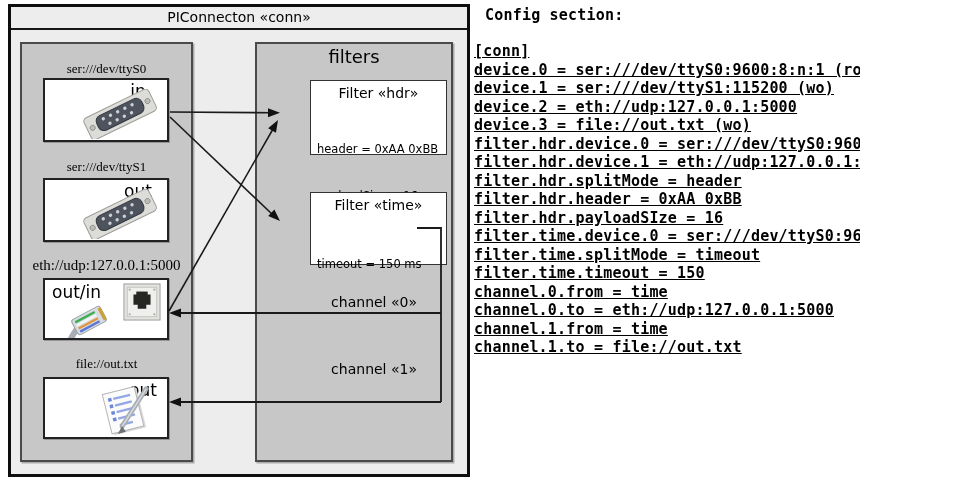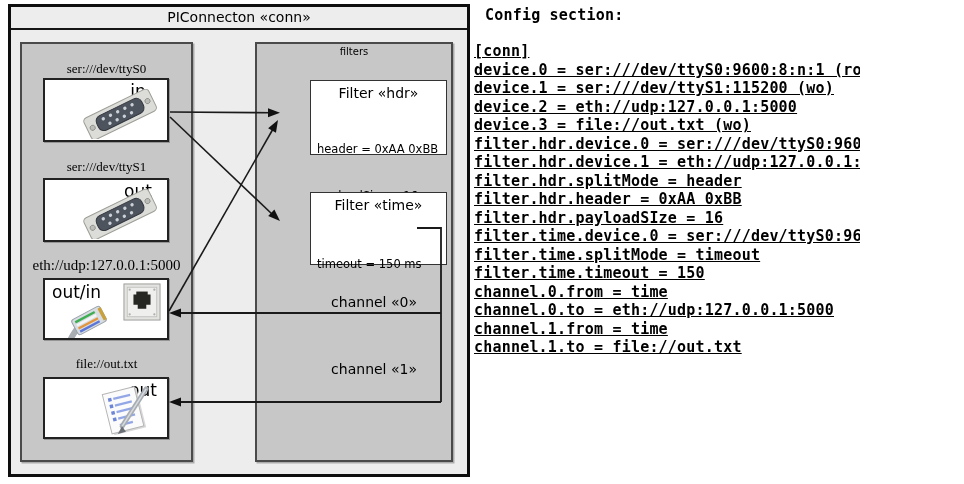--- a/index.html
+++ b/index.html
@@ -11,21 +11,21 @@
   .outer-box{left:8px;top:4px;width:462px;height:473px;box-sizing:border-box;
              background:#ededed;border:3px solid #0e0e0e;}
   .outer-title{left:11px;top:7px;width:456px;height:21px;line-height:21px;
                text-align:center;font-size:14px;border-bottom:2px solid #161616;}
 
   
   .group{box-sizing:border-box;background:#c7c7c7;border:2px solid #4a4a4a;
          box-shadow:1.5px 1.5px 0 rgba(0,0,0,0.28);}
   .devices-group{left:20px;top:42px;width:173px;height:420px;}
   .filters-group{left:255px;top:42px;width:198px;height:420px;}
-  .filters-title{left:255px;top:46px;width:198px;text-align:center;font-size:10px;}
+  .filters-title{left:255px;top:46px;width:198px;text-align:center;font-size:18px;}
 
   
   .dev-label{left:20px;width:173px;text-align:center;font-size:13px;font-family:Liberation Serif, serif;}
   .dev-label.small{font-size:15px;}
   .dev-box{box-sizing:border-box;background:#ffffff;border:2px solid #222;
            box-shadow:1px 1px 0 rgba(0,0,0,0.25);}
   .port-label{font-size:17px;line-height:18px;}
   .port-center{left:0;top:2px;width:100px;text-align:center;padding-left:43px;}
   .port-topleft{left:7px;top:3px;}
 

